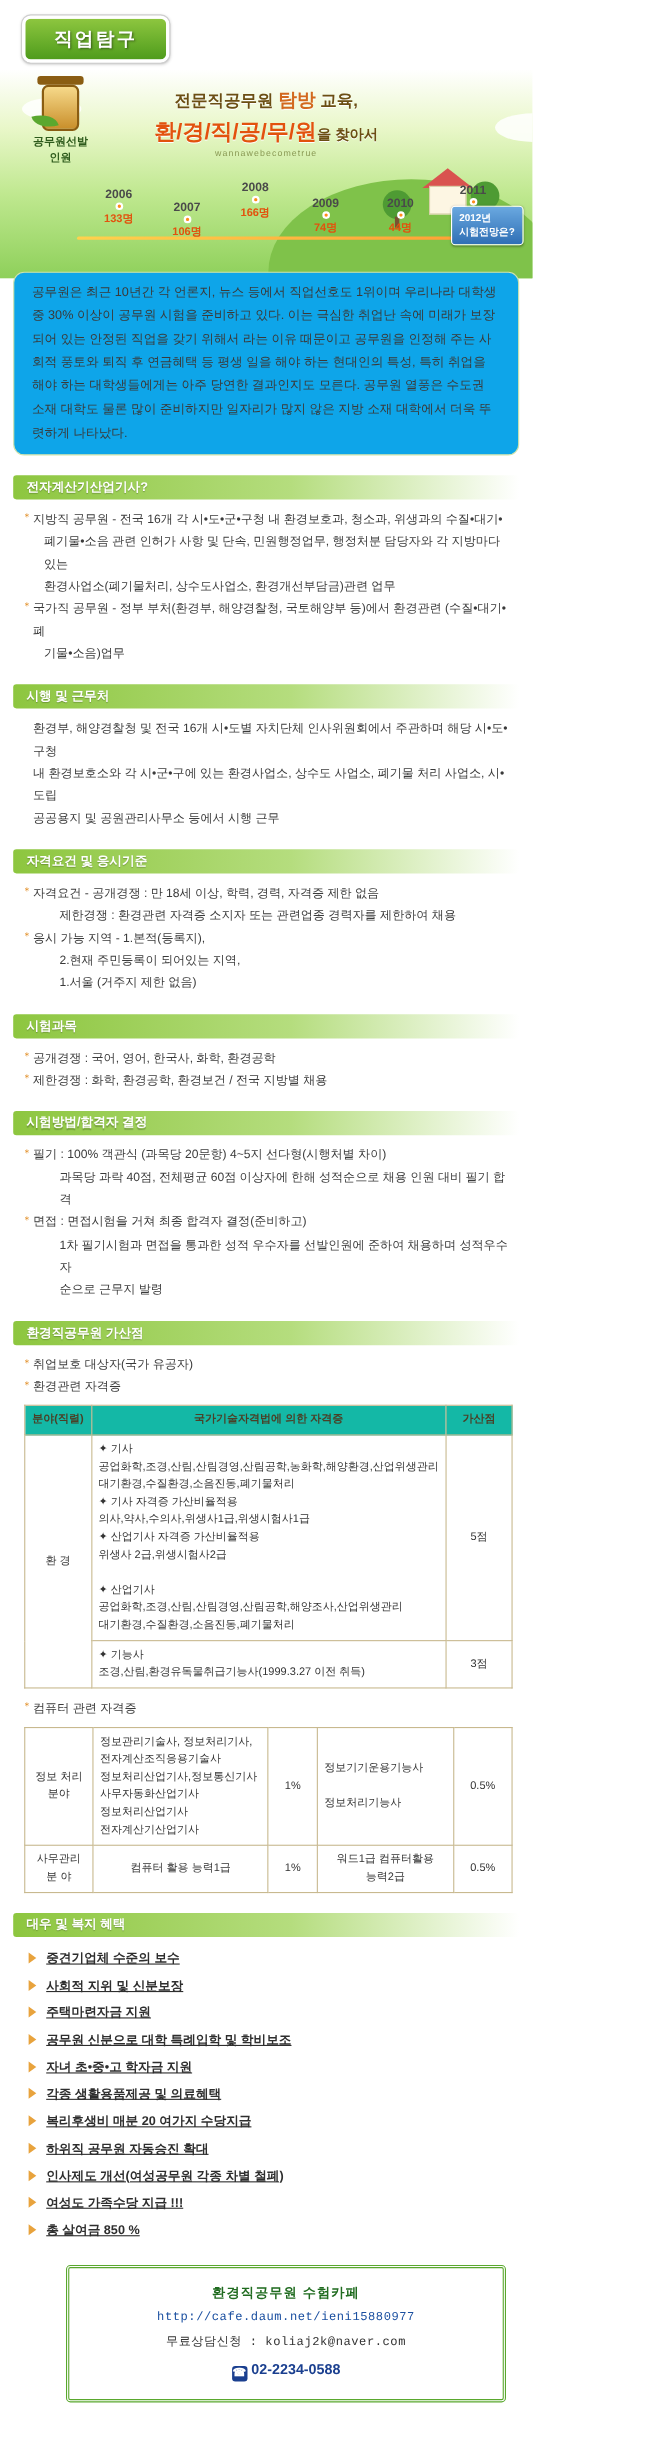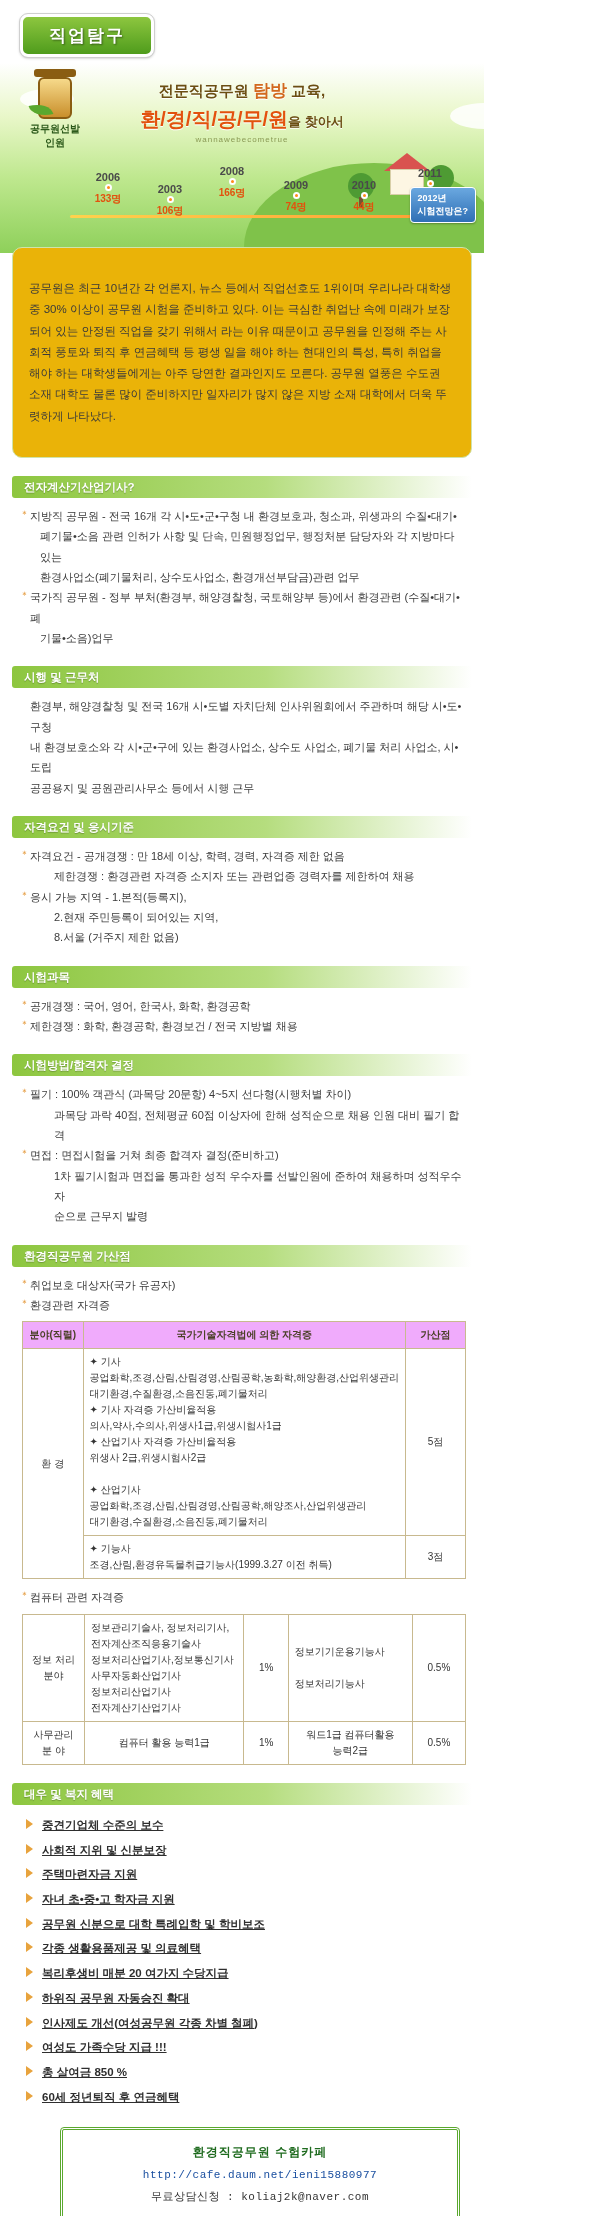--- a/index.html
+++ b/index.html
@@ -174,24 +174,24 @@
     border-radius: 0 100% 0 100%;
     transform: rotate(-15deg);
   }
 
   
   .intro {
     margin: 0 12px;
     margin-top: -6px;
     position: relative;
     z-index: 7;
-    background: #eab308;
+    background: #0ea5e9;
     border: 1px solid #cfe3ac;
     border-radius: 10px;
-    padding: 30px 16px;
+    padding: 8px 16px;
     font-size: 11.5px;
     line-height: 1.85;
     color: #3a3a3a;
   }
   .intro p { margin: 0; }
 
   
   .sec-head {
     margin: 18px 12px 8px 12px;
     height: 22px;
@@ -228,21 +228,21 @@
     font-size: 10px;
     background: #fff;
   }
   table.q th, table.q td {
     border: 1px solid #c8b98f;
     padding: 5px 6px;
     vertical-align: middle;
     line-height: 1.6;
   }
   table.q th {
-    background: #f0abfc;
+    background: #14b8a6;
     font-weight: bold;
     text-align: center;
     color: #4a4027;
   }
   td.ctr { text-align: center; }
   td.cell-list { text-align: left; }
   .cell-list .line { white-space: nowrap; }
 
   
   .benefits {
@@ -347,21 +347,21 @@
     <div class="timeline">
       <div class="tl-line"></div>
 
       <div class="tl-item" style="left:78px; top:2px;">
         <div class="tl-year">2006</div>
         <div class="tl-dot"></div>
         <div class="tl-cnt">133명</div>
       </div>
 
       <div class="tl-item" style="left:140px; top:14px;">
-        <div class="tl-year">2003</div>
+        <div class="tl-year">2007</div>
         <div class="tl-dot"></div>
         <div class="tl-cnt">106명</div>
       </div>
 
       <div class="tl-item" style="left:202px; top:-4px;">
         <div class="tl-year">2008</div>
         <div class="tl-dot"></div>
         <div class="tl-cnt">166명</div>
       </div>
 
@@ -409,21 +409,21 @@
     <div class="plain">내 환경보호소와 각 시•군•구에 있는 환경사업소, 상수도 사업소, 폐기물 처리 사업소, 시•도립</div>
     <div class="plain">공공용지 및 공원관리사무소 등에서 시행 근무</div>
   </div>
 
   <div class="sec-head">자격요건 및 응시기준</div>
   <div class="sec-body">
     <div class="li">자격요건 - 공개경쟁 : 만 18세 이상, 학력, 경력, 자격증 제한 없음</div>
     <div class="sub2">제한경쟁 : 환경관련 자격증 소지자 또는 관련업종 경력자를 제한하여 채용</div>
     <div class="li">응시 가능 지역 - 1.본적(등록지),</div>
     <div class="sub2">2.현재 주민등록이 되어있는 지역,</div>
-    <div class="sub2">8.서울 (거주지 제한 없음)</div>
+    <div class="sub2">1.서울 (거주지 제한 없음)</div>
   </div>
 
   <div class="sec-head">시험과목</div>
   <div class="sec-body">
     <div class="li">공개경쟁 : 국어, 영어, 한국사, 화학, 환경공학</div>
     <div class="li">제한경쟁 : 화학, 환경공학, 환경보건 / 전국 지방별 채용</div>
   </div>
 
   <div class="sec-head">시험방법/합격자 결정</div>
   <div class="sec-body">
@@ -517,29 +517,28 @@
         </tr>
       </tbody>
     </table>
   </div>
 
   <div class="sec-head">대우 및 복지 혜택</div>
   <div class="benefits">
     <div class="b"><u>중견기업체 수준의 보수</u></div>
     <div class="b"><u>사회적 지위 및 신분보장</u></div>
     <div class="b"><u>주택마련자금 지원</u></div>
+    <div class="b"><u>공무원 신분으로 대학 특례입학 및 학비보조</u></div>
     <div class="b"><u>자녀 초•중•고 학자금 지원</u></div>
-    <div class="b"><u>공무원 신분으로 대학 특례입학 및 학비보조</u></div>
     <div class="b"><u>각종 생활용품제공 및 의료혜택</u></div>
     <div class="b"><u>복리후생비 매분 20 여가지 수당지급</u></div>
     <div class="b"><u>하위직 공무원 자동승진 확대</u></div>
     <div class="b"><u>인사제도 개선(여성공무원 각종 차별 철폐)</u></div>
     <div class="b"><u>여성도 가족수당 지급 !!!</u></div>
     <div class="b"><u>총 살여금 850 %</u></div>
-    <div class="b"><u>60세 정년퇴직 후 연금혜택</u></div>
   </div>
 
   <div class="footer-box">
     <div class="t1">환경직공무원 수험카페</div>
     <div class="t2">http://cafe.daum.net/ieni15880977</div>
     <div class="t3">무료상담신청 : koliaj2k@naver.com</div>
     <div class="t4">
       <span class="phone-ico">☎</span><span>02-2234-0588</span>
     </div>
   </div>

